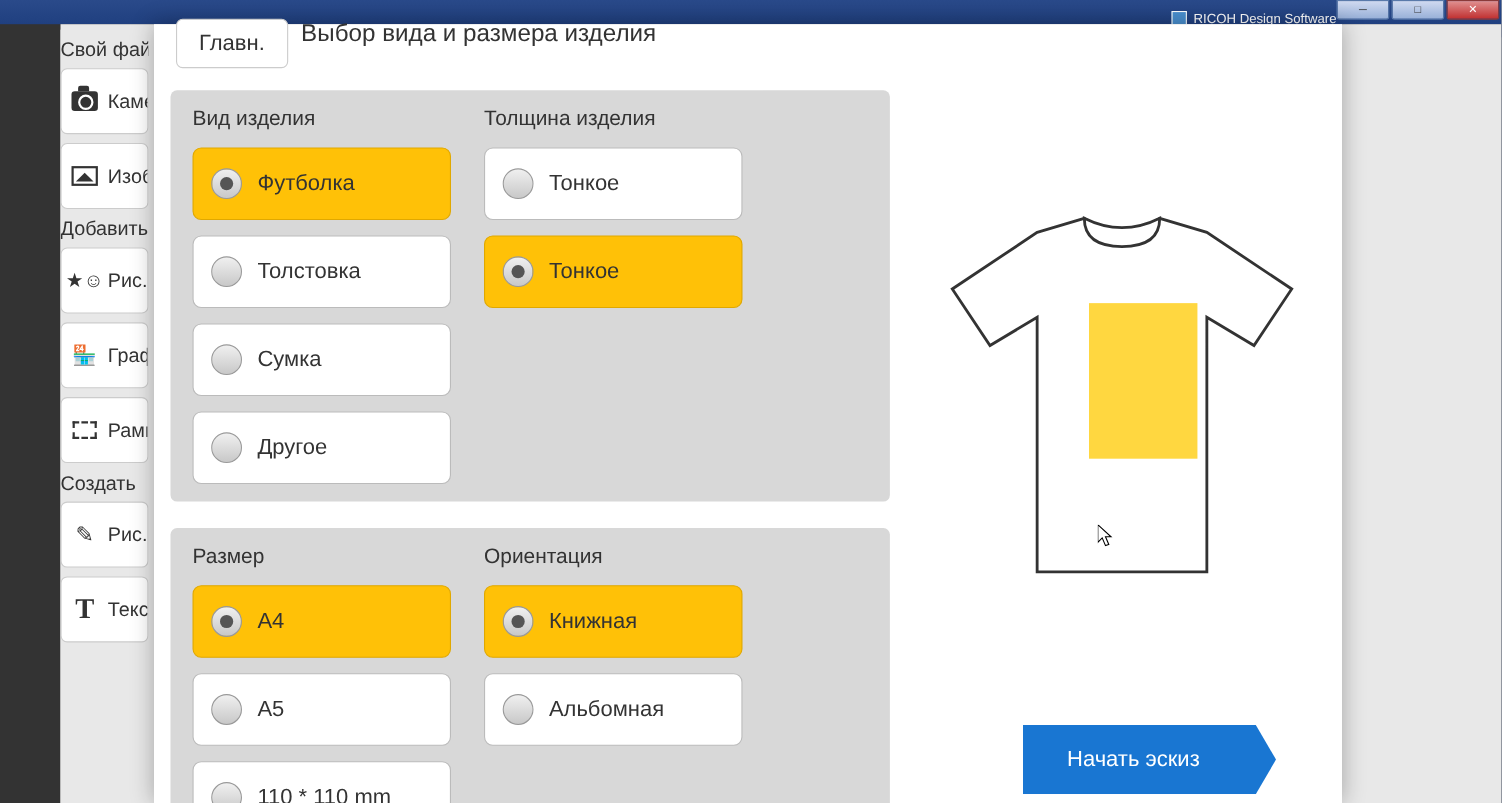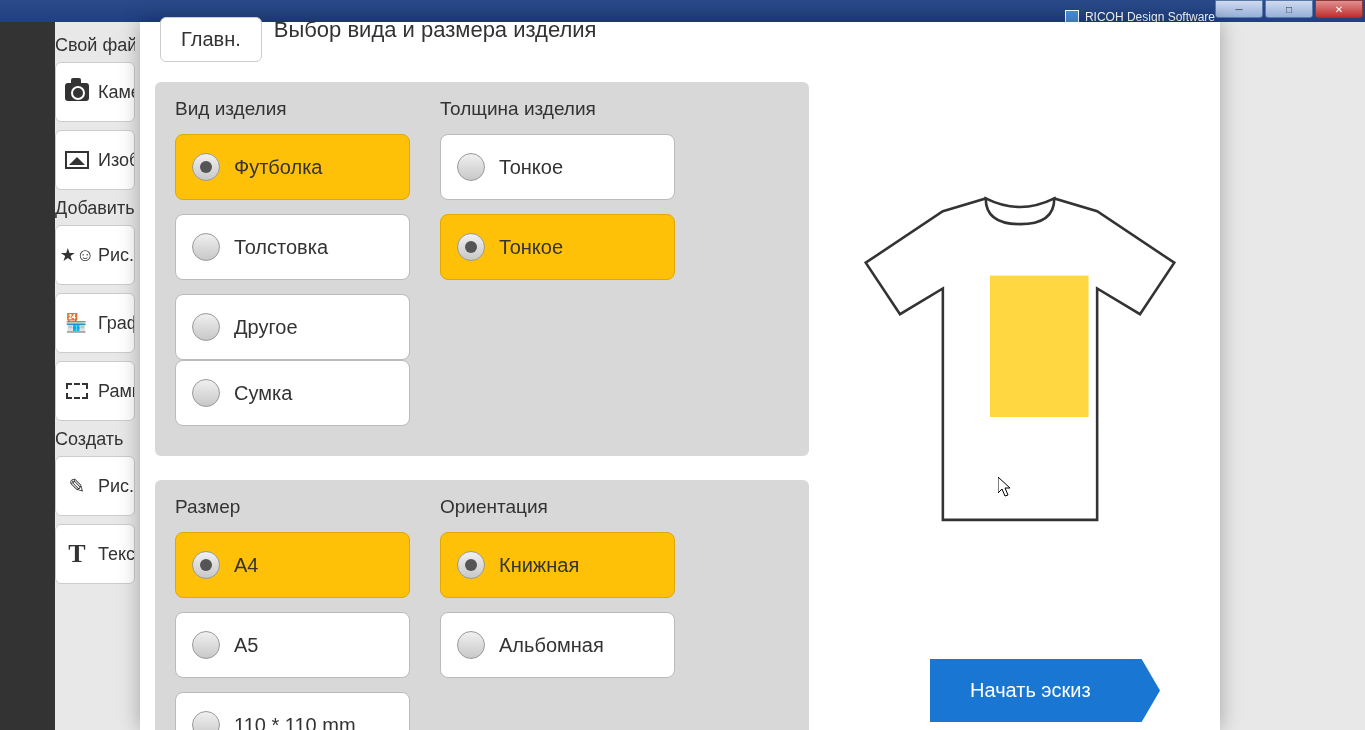--- a/index.html
+++ b/index.html
@@ -129,27 +129,27 @@
         <div class="option-column">
           <div class="option-heading">Вид изделия</div>
           <div class="radio-option selected">
             <div class="radio-circle"></div>
             <span>Футболка</span>
           </div>
           <div class="radio-option">
             <div class="radio-circle"></div>
             <span>Толстовка</span>
           </div>
+          <div class="radio-option">
+            <div class="radio-circle"></div>
+            <span>Сумка</span>
+          </div>
           <div class="radio-option" style="margin-bottom:0">
             <div class="radio-circle"></div>
             <span>Другое</span>
-          </div>
-          <div class="radio-option">
-            <div class="radio-circle"></div>
-            <span>Сумка</span>
           </div>
         </div>
         <div class="option-column">
           <div class="option-heading">Толщина изделия</div>
           <div class="radio-option">
             <div class="radio-circle"></div>
             <span>Тонкое</span>
           </div>
           <div class="radio-option selected">
             <div class="radio-circle"></div>

